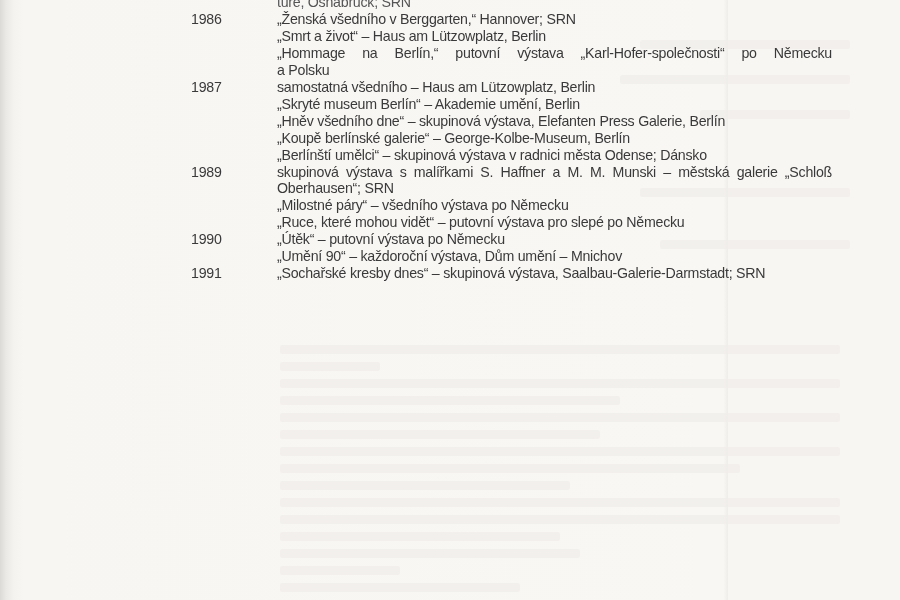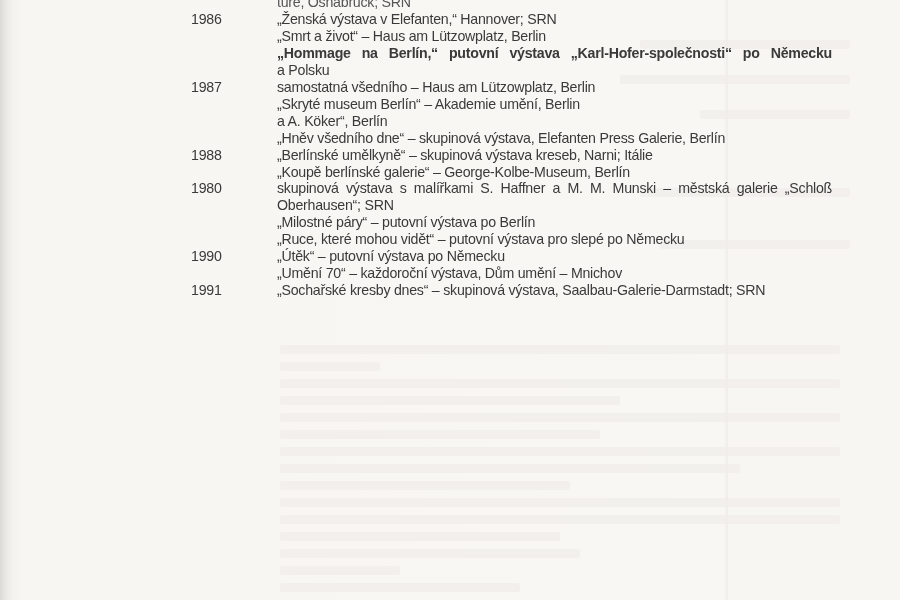--- a/index.html
+++ b/index.html
@@ -97,80 +97,79 @@
   </div>
 
   <div class="entries">
     <div class="row">
       <div class="year"></div>
       <div class="text cut">ture, Osnabrück; SRN</div>
     </div>
 
     <div class="row">
       <div class="year">1986</div>
-      <div class="text"><span>„Ženská výstava v Elefanten,“ Hannover; SRN</span></div>
+      <div class="text"><span>„Ženská všedního v Berggarten,“ Hannover; SRN</span></div>
     </div>
     <div class="row">
       <div class="year"></div>
       <div class="text"><span>„Smrt a život“ – Haus am Lützowplatz, Berlin</span></div>
     </div>
     <div class="row">
       <div class="year"></div>
       <div class="text">
-        <div style="text-align:justify;text-align-last:justify;font-weight:bold;">„Hommage na Berlín,“ putovní výstava „Karl-Hofer-společnosti“ po Německu</div>
+        <div style="text-align:justify;text-align-last:justify;">„Hommage na Berlín,“ putovní výstava „Karl-Hofer-společnosti“ po Německu</div>
         <div>a Polsku</div>
       </div>
     </div>
     <div class="row">
       <div class="year">1987</div>
       <div class="text"><span>samostatná všedního – Haus am Lützowplatz, Berlin</span></div>
     </div>
     <div class="row">
       <div class="year"></div>
       <div class="text"><span>„Skryté museum Berlín“ – Akademie umění, Berlin</span></div>
     </div>
     <div class="row">
       <div class="year"></div>
       <div class="text">
-        <div>a A. Köker“, Berlín</div>
       </div>
     </div>
     <div class="row">
       <div class="year"></div>
       <div class="text"><span>„Hněv všedního dne“ – skupinová výstava, Elefanten Press Galerie, Berlín</span></div>
     </div>
     <div class="row">
-      <div class="year">1988</div>
-      <div class="text"><span>„Berlínské umělkyně“ – skupinová výstava kreseb, Narni; Itálie</span></div>
-    </div>
-    <div class="row">
       <div class="year"></div>
       <div class="text"><span>„Koupě berlínské galerie“ – George-Kolbe-Museum, Berlín</span></div>
     </div>
     <div class="row">
-      <div class="year">1980</div>
+      <div class="year"></div>
+      <div class="text"><span>„Berlínští umělci“ – skupinová výstava v radnici města Odense; Dánsko</span></div>
+    </div>
+    <div class="row">
+      <div class="year">1989</div>
       <div class="text">
         <div style="text-align:justify;text-align-last:justify;">skupinová výstava s malířkami S. Haffner a M. M. Munski – městská galerie „Schloß</div>
         <div>Oberhausen“; SRN</div>
       </div>
     </div>
     <div class="row">
       <div class="year"></div>
-      <div class="text"><span>„Milostné páry“ – putovní výstava po Berlín</span></div>
+      <div class="text"><span>„Milostné páry“ – všedního výstava po Německu</span></div>
     </div>
     <div class="row">
       <div class="year"></div>
       <div class="text"><span>„Ruce, které mohou vidět“ – putovní výstava pro slepé po Německu</span></div>
     </div>
     <div class="row">
       <div class="year">1990</div>
       <div class="text"><span>„Útěk“ – putovní výstava po Německu</span></div>
     </div>
     <div class="row">
       <div class="year"></div>
-      <div class="text"><span>„Umění 70“ – každoroční výstava, Dům umění – Mnichov</span></div>
+      <div class="text"><span>„Umění 90“ – každoroční výstava, Dům umění – Mnichov</span></div>
     </div>
     <div class="row">
       <div class="year">1991</div>
       <div class="text"><span>„Sochařské kresby dnes“ – skupinová výstava, Saalbau-Galerie-Darmstadt; SRN</span></div>
     </div>
   </div>
 </div>
 
 </body></html>

